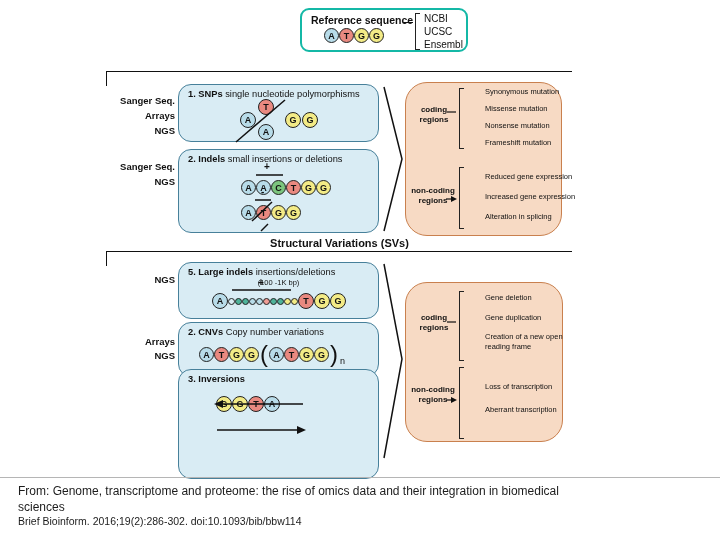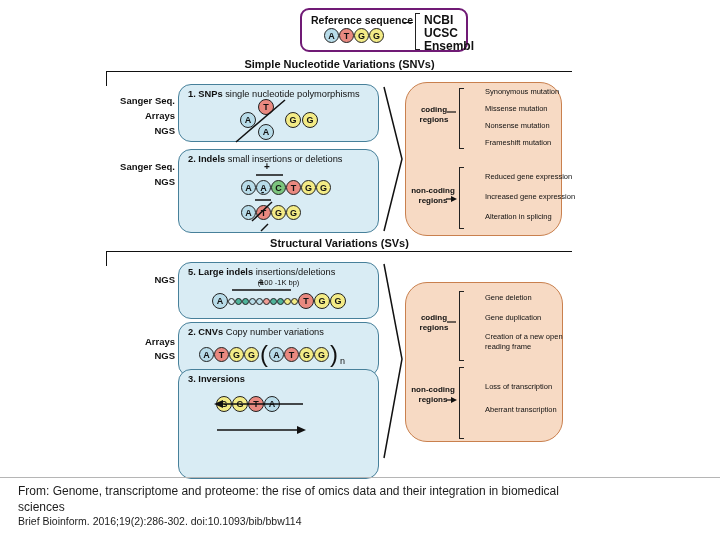--- a/index.html
+++ b/index.html
@@ -4,28 +4,28 @@
 <style>
   html,body { margin:0; padding:0; background:#fff; }
   .stage {
     position:relative; width:720px; height:540px; background:#ffffff;
     font-family:"Liberation Sans", sans-serif; color:#111; overflow:hidden;
   }
   .abs { position:absolute; }
 
   
   .ref-box { position:absolute; left:300px; top:8px; width:168px; height:44px;
-    background:#fff; border:2px solid #701a75; border-radius:9px; box-sizing:border-box;text-align:right; }
+    background:#fff; border:2px solid #14b8a6; border-radius:9px; box-sizing:border-box;text-align:right; }
   .ref-title { position:absolute; left:9px; top:4px; font-size:10.5px; font-weight:bold; white-space:nowrap; }
   .ref-seq { position:absolute; left:22px; top:18px; display:flex; }
   .ref-dash { position:absolute; left:101px; top:12px; width:10px; border-top:1.4px solid #111; }
   .bracket { position:absolute; width:5px; box-sizing:border-box;
     border-left:1.4px solid #222; border-top:1.4px solid #222; border-bottom:1.4px solid #222; }
   .ref-bracket { left:113px; top:3px; height:37px; }
-  .ref-db { position:absolute; left:122px; font-size:12px; white-space:nowrap;font-weight:bold; }
+  .ref-db { position:absolute; left:122px; font-size:10px; white-space:nowrap; }
 
   
   .sec-title { position:absolute; left:107px; width:465px; text-align:center;
     font-weight:bold; font-size:11px; }
   .sec-line { position:absolute; left:107px; width:465px; border-top:1.5px solid #111; }
   .sec-tick { position:absolute; left:106px; width:0; border-left:1.5px solid #111; }
 
   
   .method { position:absolute; left:95px; width:80px; text-align:right;
     font-weight:bold; font-size:9.5px; white-space:nowrap;margin-top:10px; }
@@ -83,21 +83,20 @@
       <span class="base" style="background: rgb(243, 235, 134);">G</span>
       <span class="base" style="background: rgb(243, 235, 134);">G</span>
     </div>
     <div class="ref-dash"></div>
     <div class="bracket ref-bracket"></div>
     <div class="ref-db" style="top:3px">NCBI</div>
     <div class="ref-db" style="top:16px">UCSC</div>
     <div class="ref-db" style="top:29px">Ensembl</div>
   </div>
 
-  <div class="sec-title" style="top:58px">Simple Nucleotide Variations (SNVs)</div>
   <div class="sec-line" style="top:71px"></div>
   <div class="sec-tick" style="top:71px; height:15px"></div>
 
   <div class="method" style="top:85px">Sanger Seq.</div>
   <div class="method" style="top:100px">Arrays</div>
   <div class="method" style="top:115px">NGS</div>
   <div class="method" style="top:151px">Sanger Seq.</div>
   <div class="method" style="top:166px">NGS</div>
 
   <div class="bluebox" style="top:84px; height:58px">

